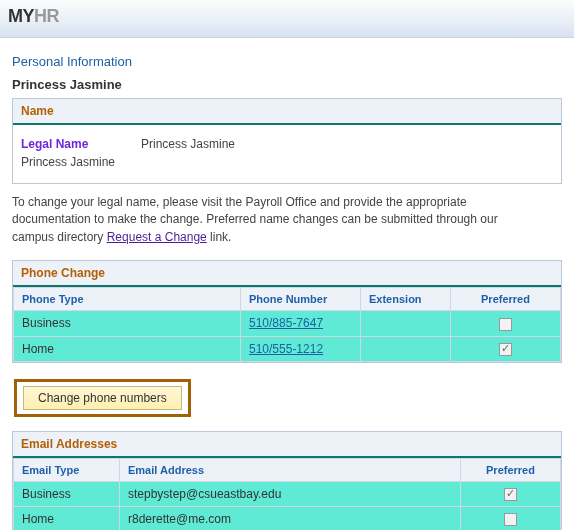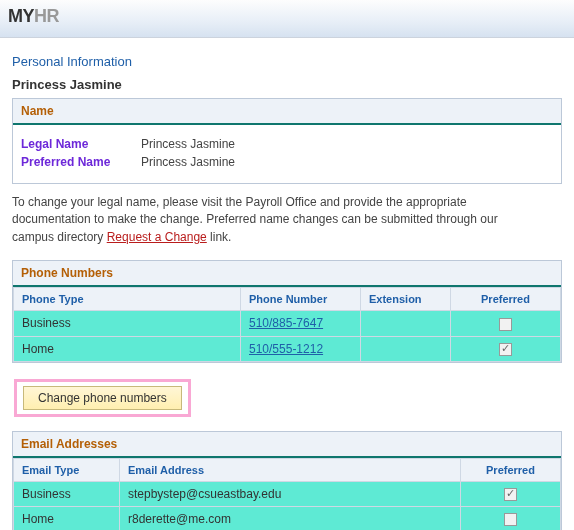--- a/index.html
+++ b/index.html
@@ -37,21 +37,21 @@
     padding: 5px 8px;
     font-weight: bold;
     color: #b45f06;
     font-size: 12px;
   }
   .field-rows { padding: 8px 8px 10px 8px; }
   .field-row { display: flex; margin: 4px 0; }
   .field-label { width: 120px; font-weight: bold; color: #6d28d9; }
   .field-value { color: #444; }
   .helptext { margin: 10px 0 14px 0; line-height: 1.45; color: #444; max-width: 520px; }
-  .inline-link { color: #b91c1c; text-decoration: underline; cursor: pointer; }
+  .inline-link { color: #4c1d95; text-decoration: underline; cursor: pointer; }
   table { border-collapse: collapse; width: 100%; }
   th {
     background: #edf2f8;
     color: #1f5fa8;
     font-size: 11px;
     font-weight: bold;
     text-align: left;
     padding: 5px 8px;
     border: 1px solid #cfd8e4;
   }
@@ -83,21 +83,21 @@
     display: inline-block;
     background: linear-gradient(#fff6d6, #ffefb0);
     border: 1px solid #c7b97a;
     padding: 4px 14px;
     font-size: 12px;
     color: #333;
     cursor: pointer;
     margin: 8px 0 14px 6px;
   }
   .highlight-box {
-    border: 3px solid #f9a8d4;
+    border: 3px solid #a16207;
     padding: 4px 6px;
     display: inline-block;
     margin: 6px 0 14px 2px;
   }
   .highlight-box .action-btn { margin: 0; }
   .col-type { width: 227px; }
   .col-ext { width: 90px; }
   .col-pref { width: 110px; }
   .email-col-type { width: 106px; }
   .email-col-pref { width: 100px; }
@@ -117,32 +117,31 @@
   <div class="person-name">Princess Jasmine</div>
 
   <div class="section">
     <div class="section-header">Name</div>
     <div class="field-rows">
       <div class="field-row">
         <div class="field-label">Legal Name</div>
         <div class="field-value">Princess Jasmine</div>
       </div>
       <div class="field-row">
-        <div class="field-label">Preferred Name</div>
         <div class="field-value">Princess Jasmine</div>
       </div>
     </div>
   </div>
 
   <div class="helptext">
     <span>To change your legal name, please visit the Payroll Office and provide the appropriate documentation to make the change. Preferred name changes can be submitted through our campus directory </span><a class="inline-link">Request a Change</a><span> link.</span>
   </div>
 
   <div class="section">
-    <div class="section-header">Phone Numbers</div>
+    <div class="section-header">Phone Change</div>
     <table>
       <thead>
         <tr>
           <th class="col-type">Phone Type</th>
           <th>Phone Number</th>
           <th class="col-ext">Extension</th>
           <th class="col-pref center">Preferred</th>
         </tr>
       </thead>
       <tbody>

